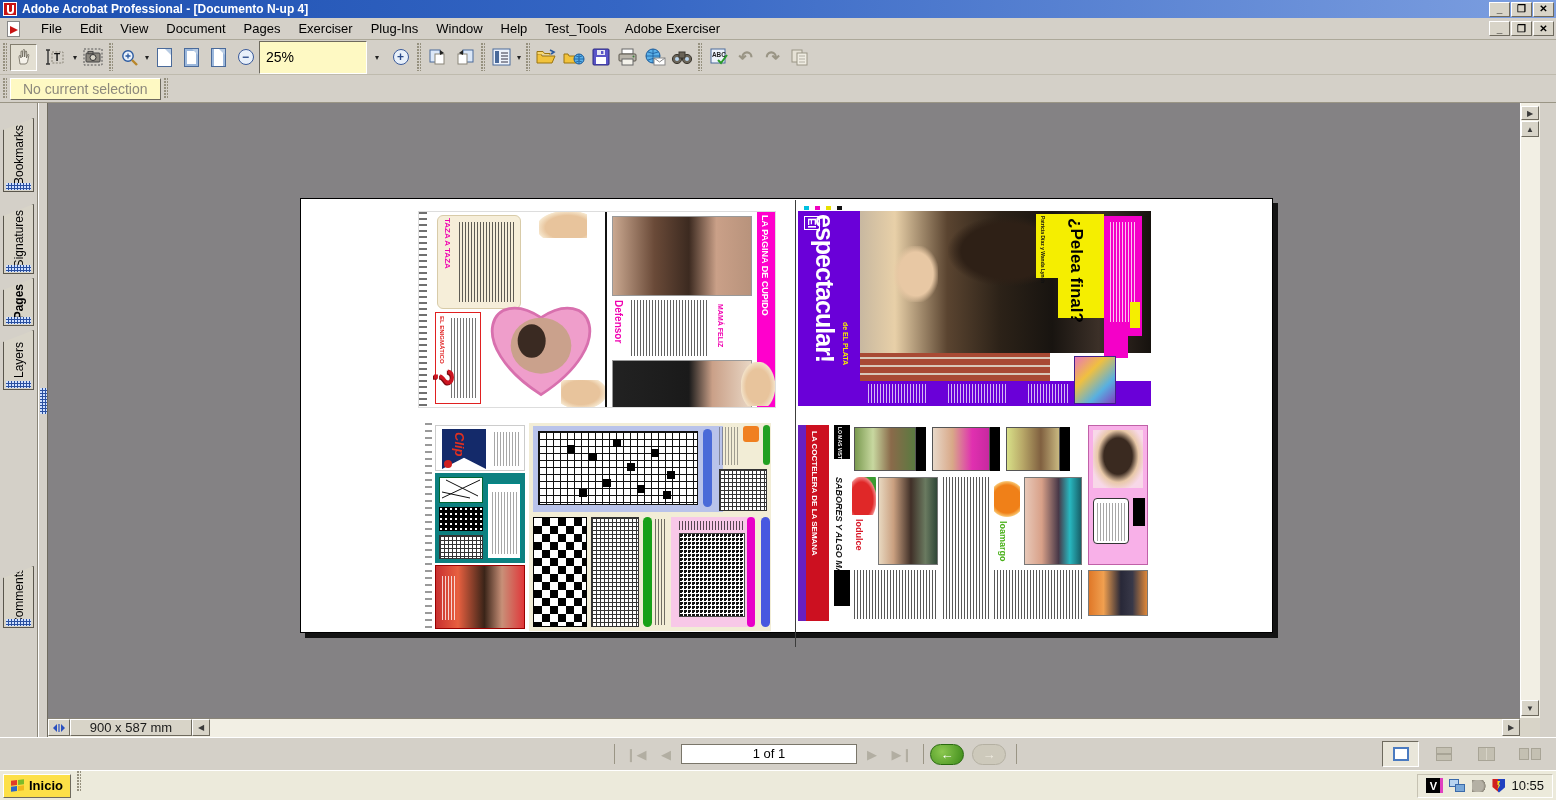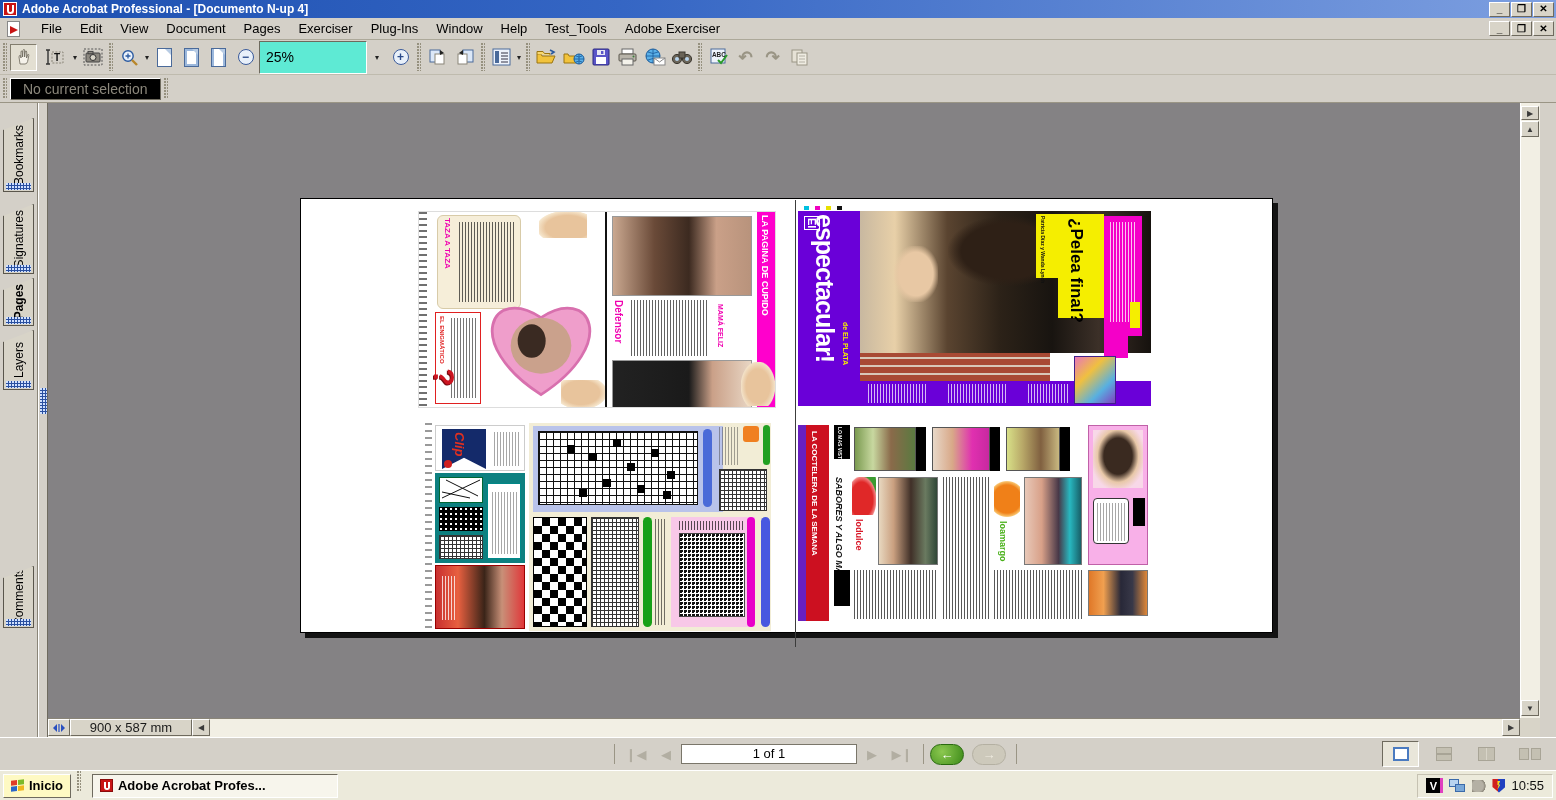--- a/index.html
+++ b/index.html
@@ -3,21 +3,21 @@
 <meta charset="utf-8">
 <style>
   * { box-sizing: border-box; margin: 0; padding: 0; }
   html,body { width:1556px; height:800px; overflow:hidden; }
   body { font-family:"Liberation Sans", sans-serif; background:#d4d0c8; position:relative; }
   .abs { position:absolute; }
   .vt  { writing-mode:vertical-rl; }
   .vtu { writing-mode:vertical-rl; transform:rotate(180deg); }
 
   
-  .raised { border:1px solid; border-color:#ffffff #6e6a5e #6e6a5e #ffffff; background:#000000; }
+  .raised { border:1px solid; border-color:#ffffff #6e6a5e #6e6a5e #ffffff; background:#fef9c3; }
   .sunken { border:1px solid; border-color:#6e6a5e #ffffff #ffffff #6e6a5e; }
   .grip { width:4px; align-self:stretch; margin:3px 3px;
           background-image:radial-gradient(circle at 1px 1px,#96917f 40%,transparent 45%);
           background-size:3px 3px; }
 
   
   #titlebar { left:0; top:0; width:1556px; height:18px;
     background:linear-gradient(90deg,#1c4fb0 0%,#3566c4 40%,#7d9fe0 100%);
     display:flex; align-items:center; color:#fff; font-weight:bold; font-size:12px; }
   .winbtn { width:21px; height:15px; font-size:10px; font-weight:bold; color:#000;
@@ -79,21 +79,21 @@
   #pagebox { width:176px; height:20px; background:#fff; border:1px solid #7a766a; text-align:center; font-size:13px; line-height:18px; color:#000; }
   .ovalbtn { width:34px; height:21px; border-radius:11px; display:flex; align-items:center; justify-content:center;
     font-size:13px; font-weight:bold; }
   .layoutbtn { width:37px; height:26px; display:flex; align-items:center; justify-content:center; gap:2px; margin-left:6px;}
   .layoutbtn.sel { border:1px solid; border-color:#6e6a5e #fff #fff #6e6a5e; background:#e9e6da; }
 
   
   #taskbar { left:0; top:770px; width:1556px; height:30px; background:#eceadb; border-top:1px solid #fff;
     display:flex; align-items:center; font-size:13px; }
   .taskbtn { height:24px; display:flex; align-items:center; gap:5px; padding:0 7px;
-    border:1px solid; border-color:#fff #6e6a5e #6e6a5e #fff; background:#fef9c3; }
+    border:1px solid; border-color:#fff #6e6a5e #6e6a5e #fff; background:#fde047; }
   .taskbtn.active { background:#f7f5ec; border-color:#6e6a5e #fff #fff #6e6a5e; font-weight:bold; }
   #tray { margin-left:auto; height:24px; display:flex; align-items:center; gap:6px; padding:0 8px;
     border:1px solid; border-color:#c6c2b2 #fff #fff #c6c2b2; margin-right:3px; }
 
   
   .page { position:absolute; background:#fff; overflow:hidden; }
   .linesv { background:repeating-linear-gradient(90deg, rgba(10,10,10,.8) 0 1px, transparent 1px 3px); }
   .linesv-gray { background:repeating-linear-gradient(90deg, rgba(60,60,60,.45) 0 1px, transparent 1px 3px); }
   .linesv-white { background:repeating-linear-gradient(90deg, rgba(255,255,255,.85) 0 1px, transparent 1px 3px); }
   .gridp { background-color:#fff;
@@ -183,21 +183,21 @@
     </span>
   <span class="tbtn">
       <span class="pageicon" style="box-shadow:inset 0 0 0 2px #9cb8dc;"></span>
     </span>
   <span class="tbtn">
       <span class="pageicon" style="box-shadow:inset 2px 0 0 #9cb8dc, inset -2px 0 0 #9cb8dc;"></span>
     </span>
   <span class="tbtn">
       <span class="circlebtn">−</span>
     </span>
-  <span class="sunken" style="width:108px;height:33px;background:#5eead4;font-size:14px;display:flex;align-items:center;padding-left:6px;">
+  <span class="sunken" style="width:108px;height:33px;background:#fef9c3;font-size:14px;display:flex;align-items:center;padding-left:6px;">
     <span>25%</span>
   </span>
   <span class="drop" style="margin:0 8px;">▾</span>
   <span class="tbtn">
       <span class="circlebtn">+</span>
     </span>
   <span class="grip"></span>
   <span class="tbtn">
     <svg width="20" height="18" viewBox="0 0 20 18">
         <rect x="2" y="2" width="10" height="12" fill="#dce8f8" stroke="#4a6a9a"></rect>
@@ -519,26 +519,20 @@
   <span class="taskbtn" style="margin-left:3px;font-weight:bold;">
     <span style="display:inline-grid;grid-template-columns:6px 6px;grid-template-rows:5px 5px;gap:1px;transform:skewY(-6deg);">
       <span style="background:#e03c28;"></span>
         <span style="background:#7cbb2a;"></span>
       <span style="background:#2a66c8;"></span>
         <span style="background:#f0b81e;"></span>
     </span>
     <span>Inicio</span>
   </span>
   <span class="grip" style="height:20px;margin:0 6px;"></span>
-  <span class="taskbtn active" style="width:246px;margin-left:5px;">
-    <span style="width:13px;height:13px;background:#c81414;border:1px solid #8a0a0a;position:relative;">
-      <span style="position:absolute;left:3px;top:2px;width:6px;height:8px;border:2px solid #fff;border-top:none;border-radius:0 0 5px 5px;"></span>
-    </span>
-    <span style="white-space:nowrap;overflow:hidden;">Adobe Acrobat Profes...</span>
-  </span>
   <span id="tray">
     <span style="width:17px;height:15px;background:#000;color:#fff;font-weight:bold;font-size:11px;display:flex;align-items:center;justify-content:center;border-right:3px solid #e040c0;">V</span>
     <span style="position:relative;width:17px;height:14px;">
       <span style="position:absolute;left:0;top:0;width:10px;height:8px;background:#b8d4f0;border:1px solid #3a6aaa;"></span>
       <span style="position:absolute;left:6px;top:5px;width:10px;height:8px;background:#7aa8d8;border:1px solid #3a6aaa;"></span>
     </span>
     <span style="width:14px;height:12px;background:radial-gradient(circle at 40% 50%,#b4b0a4 55%,#8a8578 75%,transparent 80%);"></span>
     <span style="width:13px;height:14px;background:linear-gradient(90deg,#d02020 50%,#2040c0 50%);clip-path:polygon(0 0,100% 0,100% 60%,50% 100%,0 60%);position:relative;">
       <span style="position:absolute;left:5px;top:2px;width:3px;height:9px;background:#f8d820;clip-path:polygon(0 0,100% 0,40% 45%,100% 45%,0 100%,35% 50%,0 50%);"></span>
     </span>

